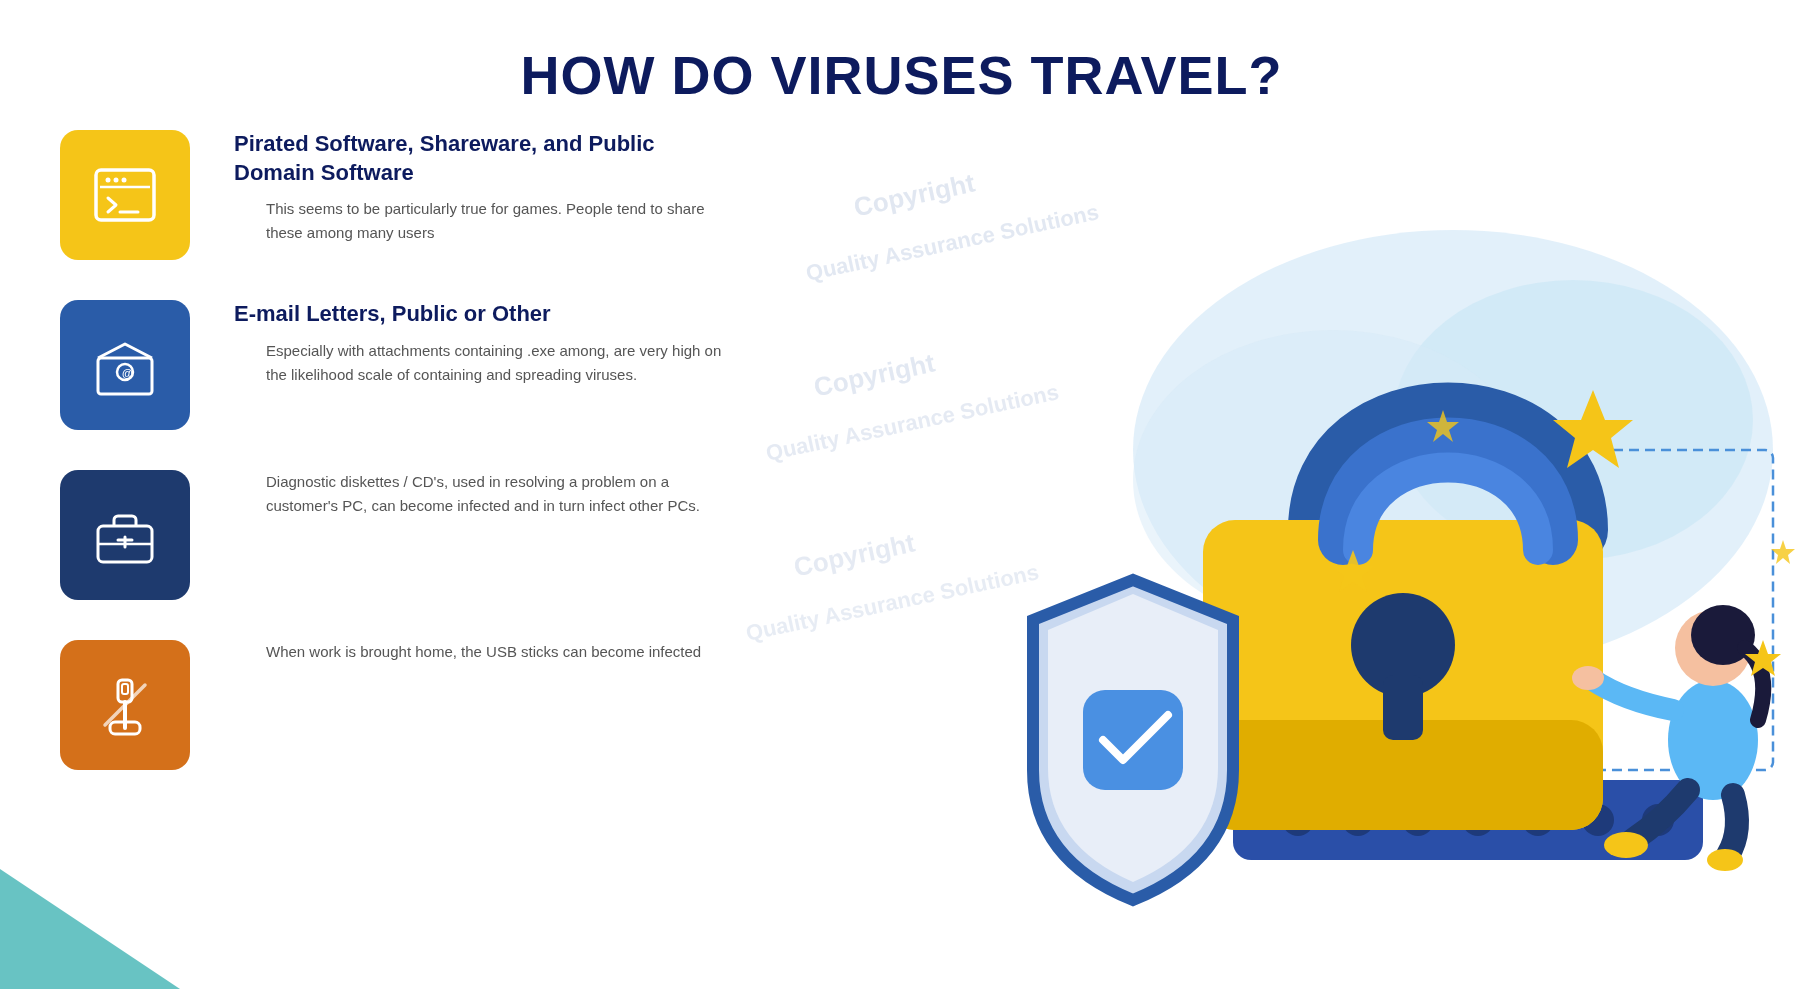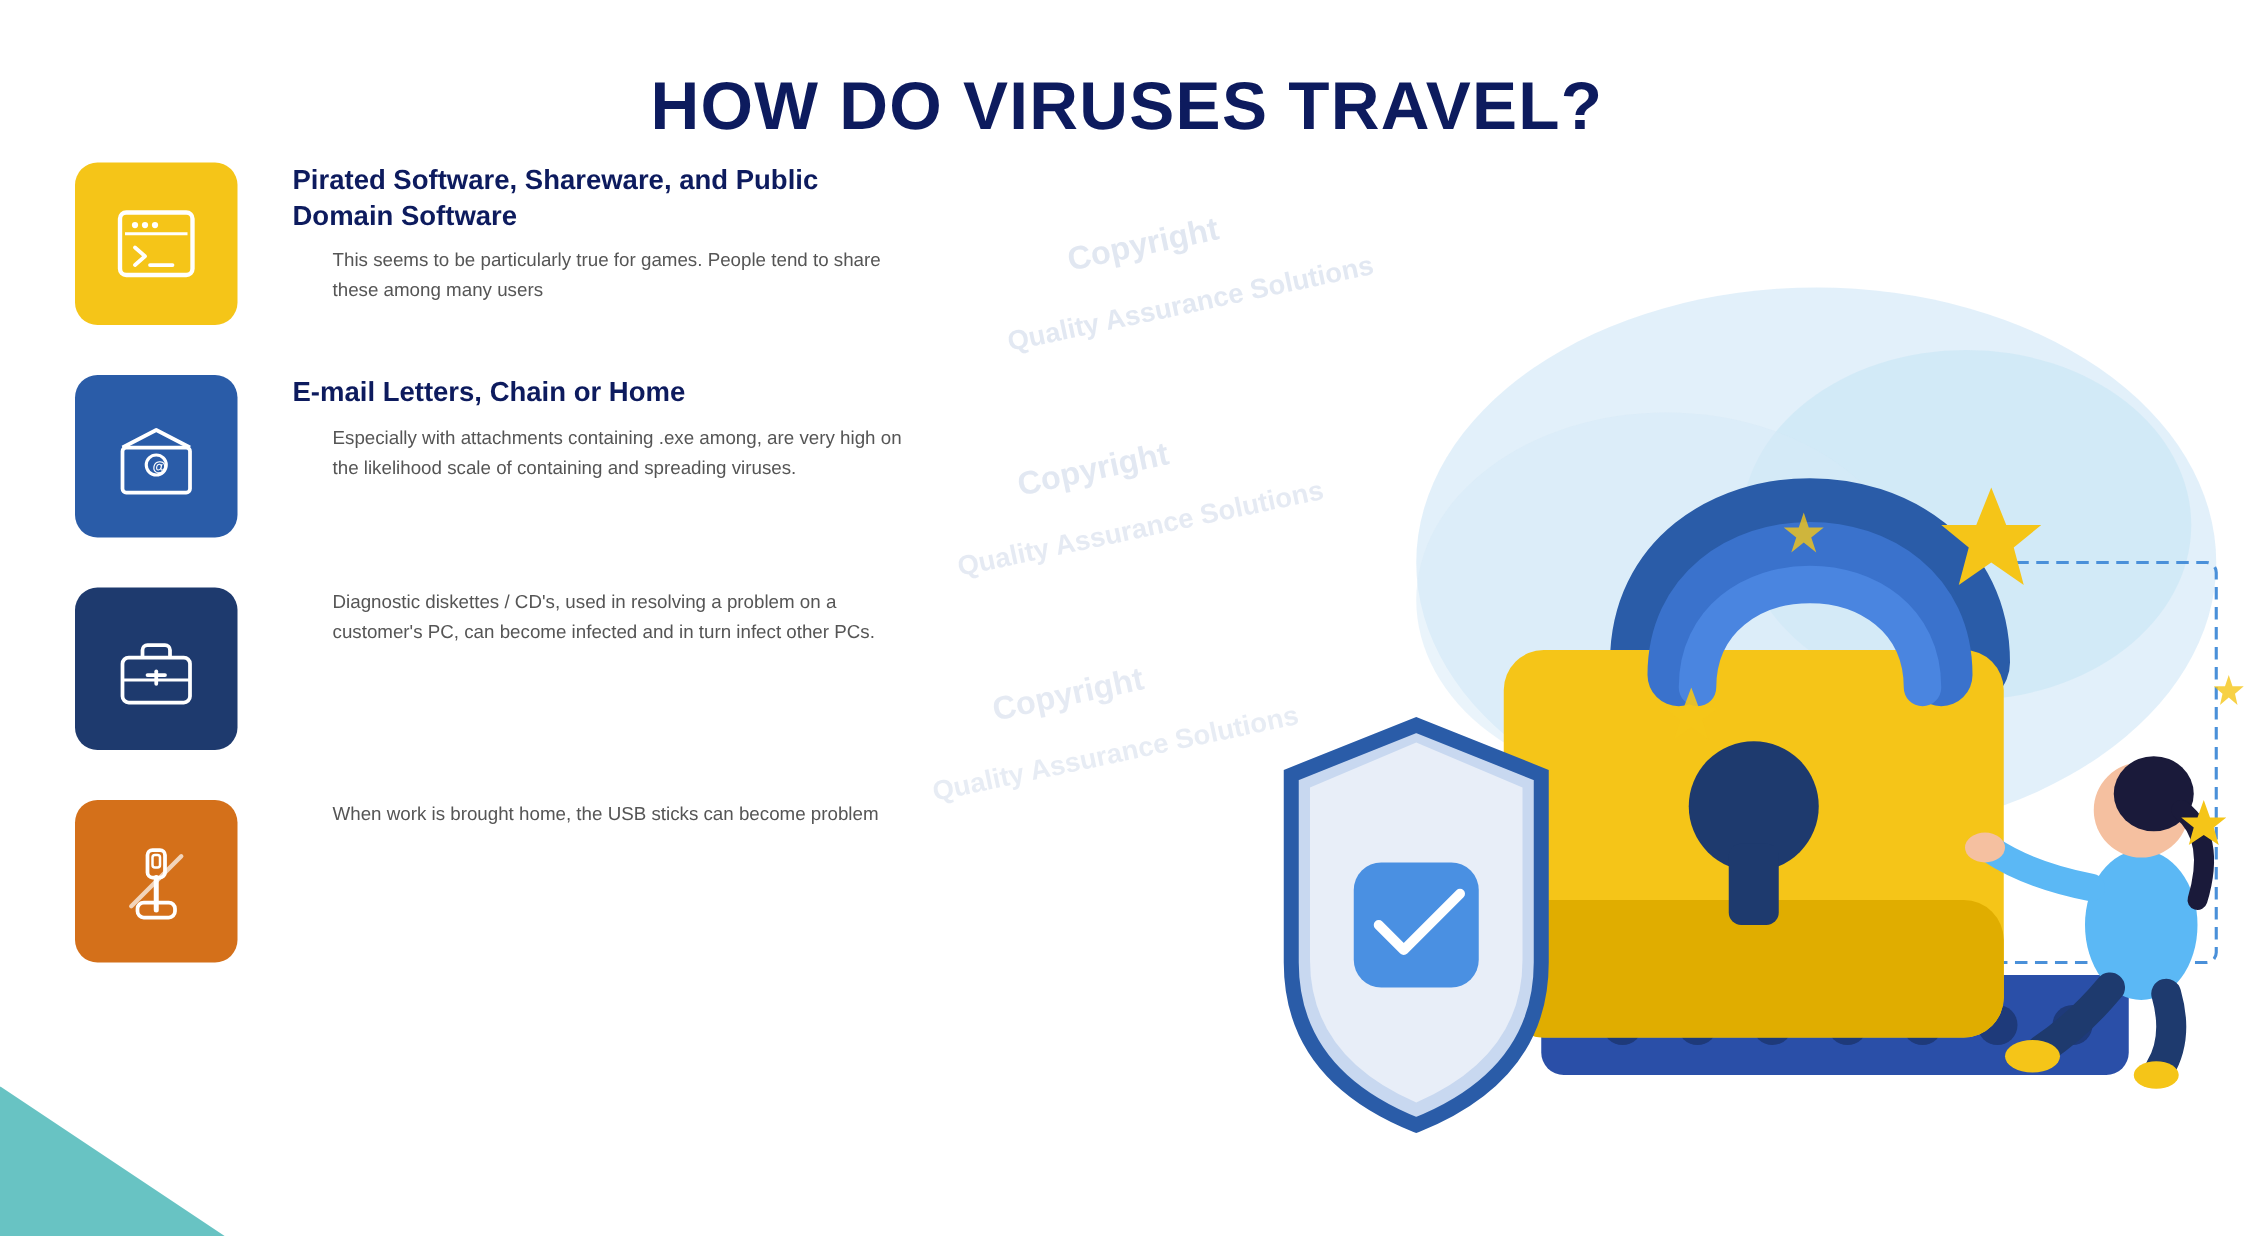--- a/index.html
+++ b/index.html
@@ -10,21 +10,21 @@
       font-family: 'Segoe UI', Arial, sans-serif;
       overflow: hidden;
       position: relative;
     }
 
     .page-wrapper {
       width: 1803px;
       height: 989px;
       background: #fff;
       position: relative;
-      padding: 16px;
+      padding: 6px;
     }
 
     
     .page-title {
       text-align: center;
       padding: 38px 0 30px 0;
       font-size: 54px;
       font-weight: 900;
       color: #0d1b5e;
       letter-spacing: 1px;
@@ -136,21 +136,21 @@
       <div class="item-icon icon-blue">
         <svg class="icon-svg" viewBox="0 0 70 70" fill="none" xmlns="http://www.w3.org/2000/svg">
 
           <polyline points="8,28 35,14 62,28" stroke="white" stroke-width="3" fill="none" stroke-linejoin="round"></polyline>
           <rect x="8" y="28" width="54" height="36" rx="3" stroke="white" stroke-width="3" fill="none"></rect>
           <circle cx="35" cy="42" r="8" stroke="white" stroke-width="2.5" fill="none"></circle>
           <text x="32" y="47" font-size="11" fill="white" font-weight="bold" font-family="Arial">@</text>
         </svg>
       </div>
       <div class="item-text">
-        <div class="item-title">E-mail Letters, Chain or Home</div>
+        <div class="item-title">E-mail Letters, Public or Other</div>
         <div class="item-desc">Especially with attachments containing .exe among, are very high on the likelihood scale of containing and spreading viruses.</div>
       </div>
     </div>
 
     <div class="item-row">
       <div class="item-icon icon-darkblue">
         <svg class="icon-svg" viewBox="0 0 70 70" fill="none" xmlns="http://www.w3.org/2000/svg">
           <rect x="8" y="26" width="54" height="36" rx="5" stroke="white" stroke-width="3" fill="none"></rect>
           <path d="M24 26V20a4 4 0 0 1 4-4h14a4 4 0 0 1 4 4v6" stroke="white" stroke-width="3" fill="none"></path>
           <line x1="8" y1="44" x2="62" y2="44" stroke="white" stroke-width="2.5"></line>
@@ -170,21 +170,21 @@
           <rect x="28" y="10" width="14" height="22" rx="4" stroke="white" stroke-width="3" fill="none"></rect>
           <rect x="32" y="14" width="6" height="10" rx="2" stroke="white" stroke-width="2" fill="none"></rect>
           <path d="M35 32 L35 58" stroke="white" stroke-width="4" stroke-linecap="round"></path>
           <rect x="20" y="52" width="30" height="12" rx="5" stroke="white" stroke-width="3" fill="none"></rect>
 
           <line x1="15" y1="55" x2="55" y2="15" stroke="white" stroke-width="3.5" stroke-linecap="round" opacity="0.7"></line>
           <rect x="10" y="12" width="50" height="46" rx="6" stroke="white" stroke-width="3" fill="none" opacity="0"></rect>
         </svg>
       </div>
       <div class="item-text">
-        <div class="item-desc">When work is brought home, the USB sticks can become problem</div>
+        <div class="item-desc">When work is brought home, the USB sticks can become infected</div>
       </div>
     </div>
 
   </div>
 
   <div class="right-illustration">
     <svg width="1050" height="860" viewBox="0 0 1050 860" fill="none" xmlns="http://www.w3.org/2000/svg">
 
       <ellipse cx="700" cy="350" rx="320" ry="220" fill="#d6eaf8" opacity="0.7"></ellipse>
       <ellipse cx="820" cy="320" rx="180" ry="140" fill="#c8e6f5" opacity="0.6"></ellipse>

